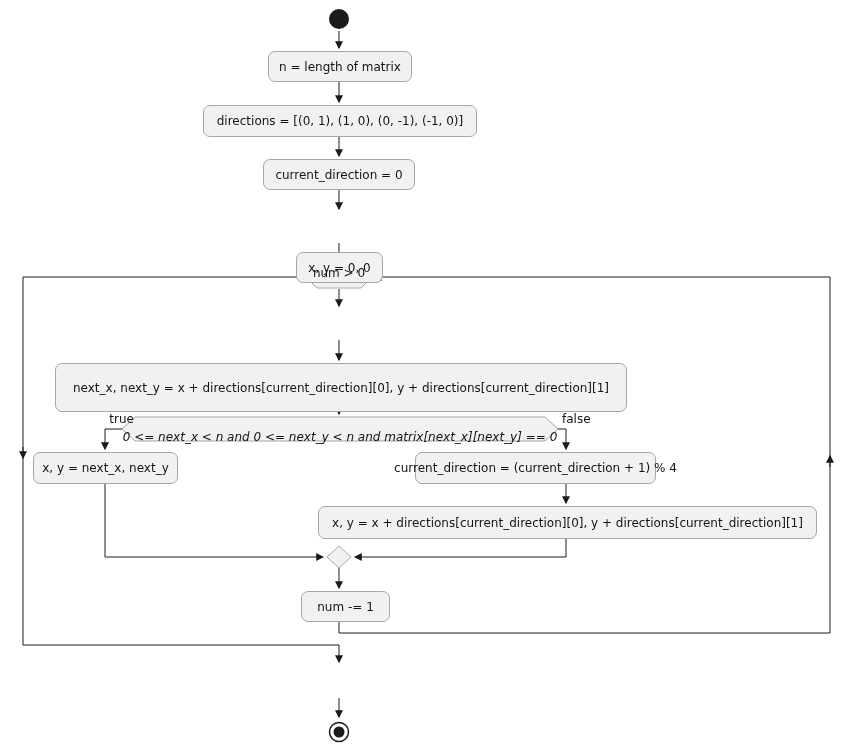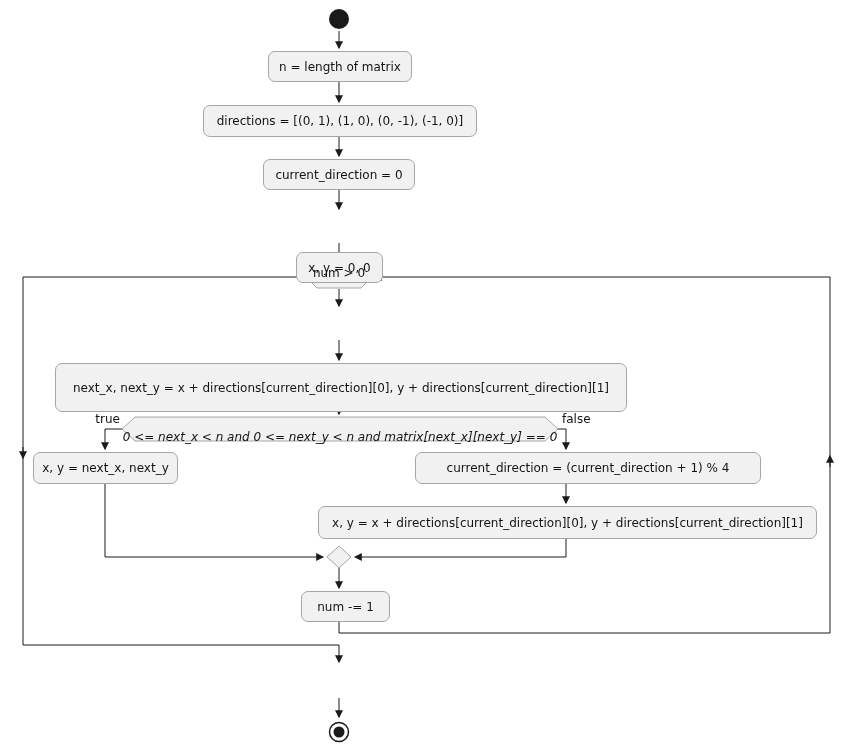--- a/index.html
+++ b/index.html
@@ -91,28 +91,28 @@
 
   <div class="activity" style="left:263px;top:159px;width:152px;height:31px;">current_direction = 0</div>
 
   <div class="activity" style="left:296px;top:212px;width:87px;height:31px;margin-top:40px;">x, y = 0, 0</div>
 
 
   <div class="activity" style="left:55px;top:363px;width:572px;height:49px;">next_x, next_y = x + directions[current_direction][0], y + directions[current_direction][1]</div>
 
   <div class="activity" style="left:33px;top:452px;width:145px;height:32px;">x, y = next_x, next_y</div>
 
-  <div class="activity" style="left:415px;top:452px;width:346px;height:32px;">current_direction = (current_direction + 1) % 4</div>
+  <div class="activity" style="left:415px;top:452px;width:241px;height:32px;">current_direction = (current_direction + 1) % 4</div>
 
   <div class="activity" style="left:318px;top:506px;width:499px;height:33px;">x, y = x + directions[current_direction][0], y + directions[current_direction][1]</div>
 
   <div class="activity" style="left:301px;top:591px;width:89px;height:31px;">num -= 1</div>
 
 
   <div class="cond-text" style="left:306px;top:266px;width:66px;height:14px;">num &gt; 0</div>
 
   <div class="cond-text" style="left:135px;top:417px;width:410px;height:40px;font-style:italic;">0 &lt;= next_x &lt; n and 0 &lt;= next_y &lt; n and matrix[next_x][next_y] == 0</div>
 
-  <div class="branch-label" style="left:78px;top:413px;width:42px;text-align:right;">true</div>
+  <div class="branch-label" style="left:92px;top:413px;width:42px;text-align:right;">true</div>
 
   <div class="branch-label" style="left:562px;top:413px;width:46px;text-align:left;">false</div>
 
 </div>
 
 </body></html>

